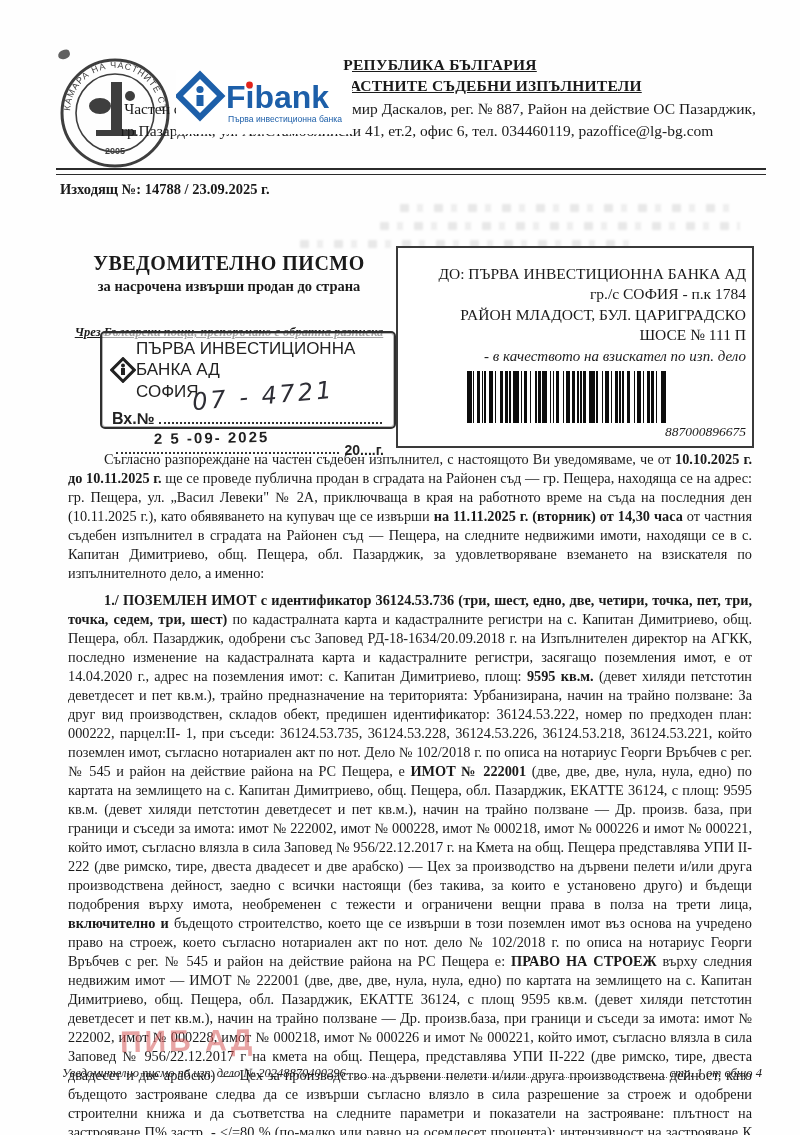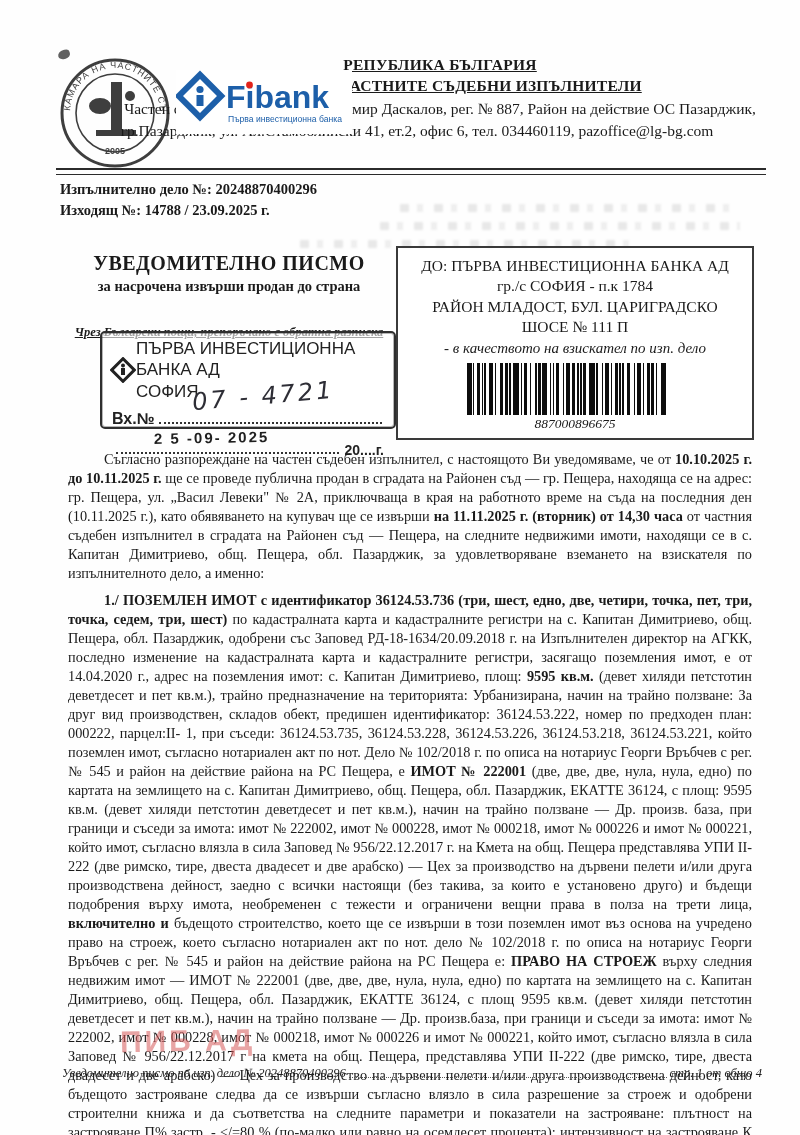--- a/index.html
+++ b/index.html
@@ -35,21 +35,21 @@
   .stamp-bank{flex:1;font-size:17px;font-weight:normal;line-height:1.25;}
   .stamp-row{display:flex;align-items:flex-end;padding:0 10px;position:relative;}
   .stamp-vh{font-size:16px;font-weight:bold;margin-top:8px;}
   .dots{flex:1;border-bottom:2.5px dotted #333;margin:0 2px 4px 4px;}
   .stamp-row2{display:flex;align-items:flex-end;padding:0 10px;margin-top:14px;position:relative;}
   .stamp-year{font-size:14px;font-weight:bold;margin-left:4px;}
   .handwritten{position:absolute;left:90px;top:-20px;font-size:24px;color:#2e2e36;transform:rotate(-5deg);font-family:"DejaVu Sans",sans-serif;font-style:italic;letter-spacing:3px;}
   .date-stamp{position:absolute;left:52px;top:-13px;font-size:15px;font-weight:bold;letter-spacing:2px;color:#1f1f1f;font-family:"Liberation Sans",sans-serif;transform:rotate(-1deg);}
 
   
-  .recipient{position:absolute;left:396px;top:246px;width:342px;border:2px solid #3a3a3a;padding:8px 6px 6px 6px;text-align:center;background:rgba(255,255,255,.5);}
+  .recipient{position:absolute;left:396px;top:246px;width:342px;border:2px solid #3a3a3a;padding:16px 6px 6px 6px;text-align:right;background:rgba(255,255,255,.5);}
   .r-line{font-size:15.5px;line-height:1.32;}
   .r-italic{font-size:15px;font-style:italic;margin-top:2px;}
   .barcode-wrap{margin-top:6px;}
   .barcode{display:flex;height:52px;width:216px;margin:0 auto;align-items:stretch;}
   .barcode div{background:#0d0d0d;}
   .barcode-num{font-size:13.5px;font-style:italic;margin-top:1px;}
 
   
   .body-text{position:absolute;left:60px;top:442px;width:700px;font-size:14.3px;line-height:19px;text-align:justify;}
   .para{margin:8px;text-indent:36px;}
@@ -98,21 +98,20 @@
       <circle cx="0" cy="-6.5" r="3.6" fill="#1d5fa9"></circle>
     </g>
     <text x="50" y="38" font-size="32" font-weight="bold" font-family="Liberation Sans, sans-serif" fill="#1d5fa9">Fibank</text>
     <circle cx="73.5" cy="15" r="3.4" fill="#e2231a"></circle>
     <text x="52" y="52" font-size="8.6" font-family="Liberation Sans, sans-serif" fill="#1d5fa9">Първа инвестиционна банка</text>
   </svg>
 
   <div class="rule"></div>
 
   <div class="case-info">
-    <div>Изпълнително дело №: 20248870400296</div>
     <div>Изходящ №: 14788 / 23.09.2025 г.</div>
   </div>
 
   <div class="ghost g1"></div>
   <div class="ghost g2"></div>
   <div class="ghost g3"></div>
 
   <div class="letter-head">
     <div class="lt-title">УВЕДОМИТЕЛНО ПИСМО</div>
     <div class="lt-sub">за насрочена извърши продан до страна</div>

